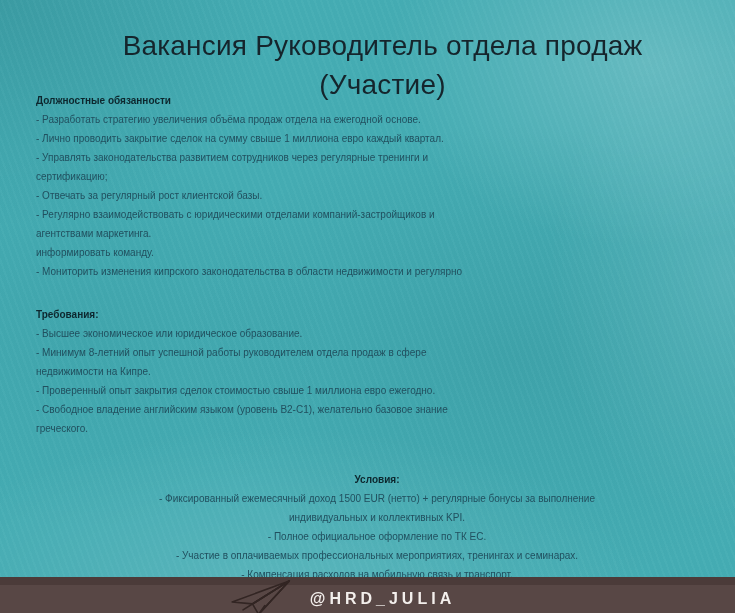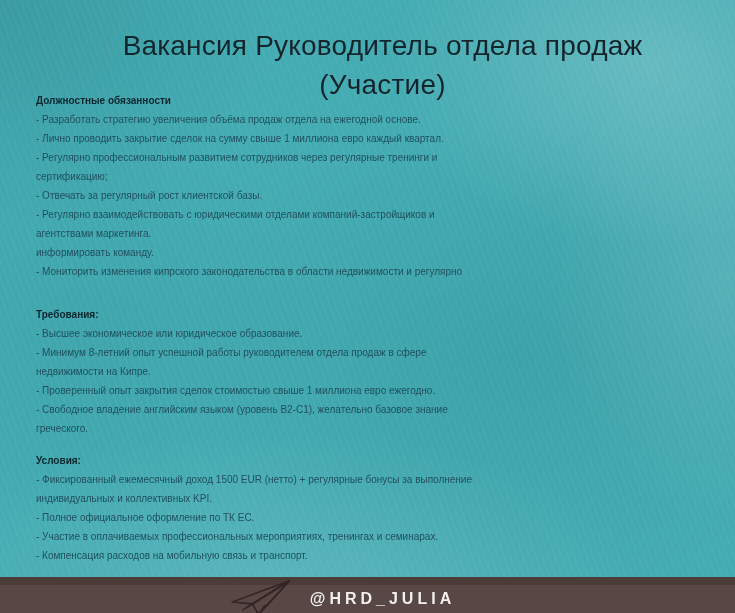--- a/index.html
+++ b/index.html
@@ -42,21 +42,21 @@
     text-align:center;font-size:28px;line-height:39px;font-weight:400;
     color:var(--title);letter-spacing:.2px;
   }
   .title span{display:block;}
   .content{
     position:absolute;top:91px;left:36px;width:682px;
     font-size:10px;line-height:19px;color:var(--body);
   }
   .section{margin:0;}
   .section:nth-child(2){margin-top:24px;}
-  .section:nth-child(3){margin-top:13px;}
+  .section:nth-child(3){margin-top:32px;text-align:center;}
   .sec-title{font-weight:700;color:var(--heading);}
   .sec-line{white-space:nowrap;}
   .footer{
     position:absolute;left:0;bottom:0;width:735px;height:36px;
     background:var(--footer-bg);
     border-top:8px solid var(--footer-band);
     display:flex;align-items:center;justify-content:center;
   }
   .footer-inner{
     display:flex;align-items:center;gap:16px;
@@ -77,21 +77,21 @@
   <h1 class="title">
     <span>Вакансия Руководитель отдела продаж</span>
     <span>(Участие)</span>
   </h1>
 
   <main class="content" id="sections">
       <section class="section">
         <div class="sec-title">Должностные обязанности</div>
         <div class="sec-line">- Разработать стратегию увеличения объёма продаж отдела на ежегодной основе.</div>
         <div class="sec-line">- Лично проводить закрытие сделок на сумму свыше 1 миллиона евро каждый квартал.</div>
-        <div class="sec-line">- Регулярно профессиональным развитием сотрудников через регулярные тренинги и</div>
+        <div class="sec-line">- Управлять законодательства развитием сотрудников через регулярные тренинги и</div>
         <div class="sec-line">сертификацию;</div>
         <div class="sec-line">- Отвечать за регулярный рост клиентской базы.</div>
         <div class="sec-line">- Регулярно взаимодействовать с юридическими отделами компаний-застройщиков и</div>
         <div class="sec-line">агентствами маркетинга.</div>
         <div class="sec-line">информировать команду.</div>
         <div class="sec-line">- Мониторить изменения кипрского законодательства в области недвижимости и регулярно</div>
       </section>
       <section class="section">
         <div class="sec-title">Требования:</div>
         <div class="sec-line">- Высшее экономическое или юридическое образование.</div>

